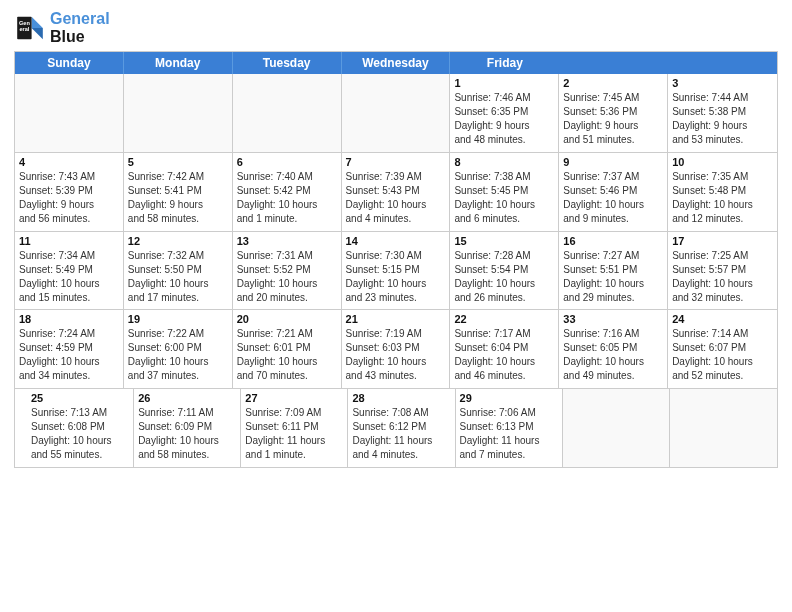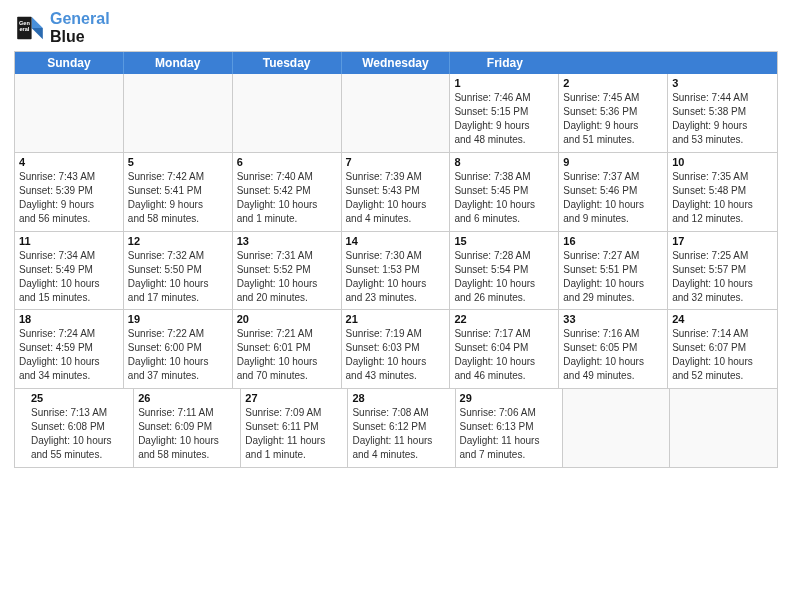--- a/index.html
+++ b/index.html
@@ -142,21 +142,21 @@
         <div class="cal-header-cell">Friday</div>
       </div>
     <div class="cal-body">
     <div class="cal-row">
           <div class="cal-cell empty"></div>
           <div class="cal-cell empty"></div>
           <div class="cal-cell empty"></div>
           <div class="cal-cell empty"></div>
           <div class="cal-cell">
             <div class="day-num">1</div>
-            <div class="day-info"><span>Sunrise: 7:46 AM</span><br><span>Sunset: 5:15 PM</span><br><span>Daylight: 9 hours</span><br><span>and 48 minutes.</span><br></div>
+            <div class="day-info"><span>Sunrise: 7:46 AM</span><br><span>Sunset: 6:35 PM</span><br><span>Daylight: 9 hours</span><br><span>and 48 minutes.</span><br></div>
           </div>
           <div class="cal-cell">
             <div class="day-num">2</div>
             <div class="day-info"><span>Sunrise: 7:45 AM</span><br><span>Sunset: 5:36 PM</span><br><span>Daylight: 9 hours</span><br><span>and 51 minutes.</span><br></div>
           </div>
           <div class="cal-cell">
             <div class="day-num">3</div>
             <div class="day-info"><span>Sunrise: 7:44 AM</span><br><span>Sunset: 5:38 PM</span><br><span>Daylight: 9 hours</span><br><span>and 53 minutes.</span><br></div>
           </div>
         </div>
@@ -198,21 +198,21 @@
           <div class="cal-cell">
             <div class="day-num">12</div>
             <div class="day-info"><span>Sunrise: 7:32 AM</span><br><span>Sunset: 5:50 PM</span><br><span>Daylight: 10 hours</span><br><span>and 17 minutes.</span><br></div>
           </div>
           <div class="cal-cell">
             <div class="day-num">13</div>
             <div class="day-info"><span>Sunrise: 7:31 AM</span><br><span>Sunset: 5:52 PM</span><br><span>Daylight: 10 hours</span><br><span>and 20 minutes.</span><br></div>
           </div>
           <div class="cal-cell">
             <div class="day-num">14</div>
-            <div class="day-info"><span>Sunrise: 7:30 AM</span><br><span>Sunset: 1:53 PM</span><br><span>Daylight: 10 hours</span><br><span>and 23 minutes.</span><br></div>
+            <div class="day-info"><span>Sunrise: 7:30 AM</span><br><span>Sunset: 5:15 PM</span><br><span>Daylight: 10 hours</span><br><span>and 23 minutes.</span><br></div>
           </div>
           <div class="cal-cell">
             <div class="day-num">15</div>
             <div class="day-info"><span>Sunrise: 7:28 AM</span><br><span>Sunset: 5:54 PM</span><br><span>Daylight: 10 hours</span><br><span>and 26 minutes.</span><br></div>
           </div>
           <div class="cal-cell">
             <div class="day-num">16</div>
             <div class="day-info"><span>Sunrise: 7:27 AM</span><br><span>Sunset: 5:51 PM</span><br><span>Daylight: 10 hours</span><br><span>and 29 minutes.</span><br></div>
           </div>
           <div class="cal-cell">

